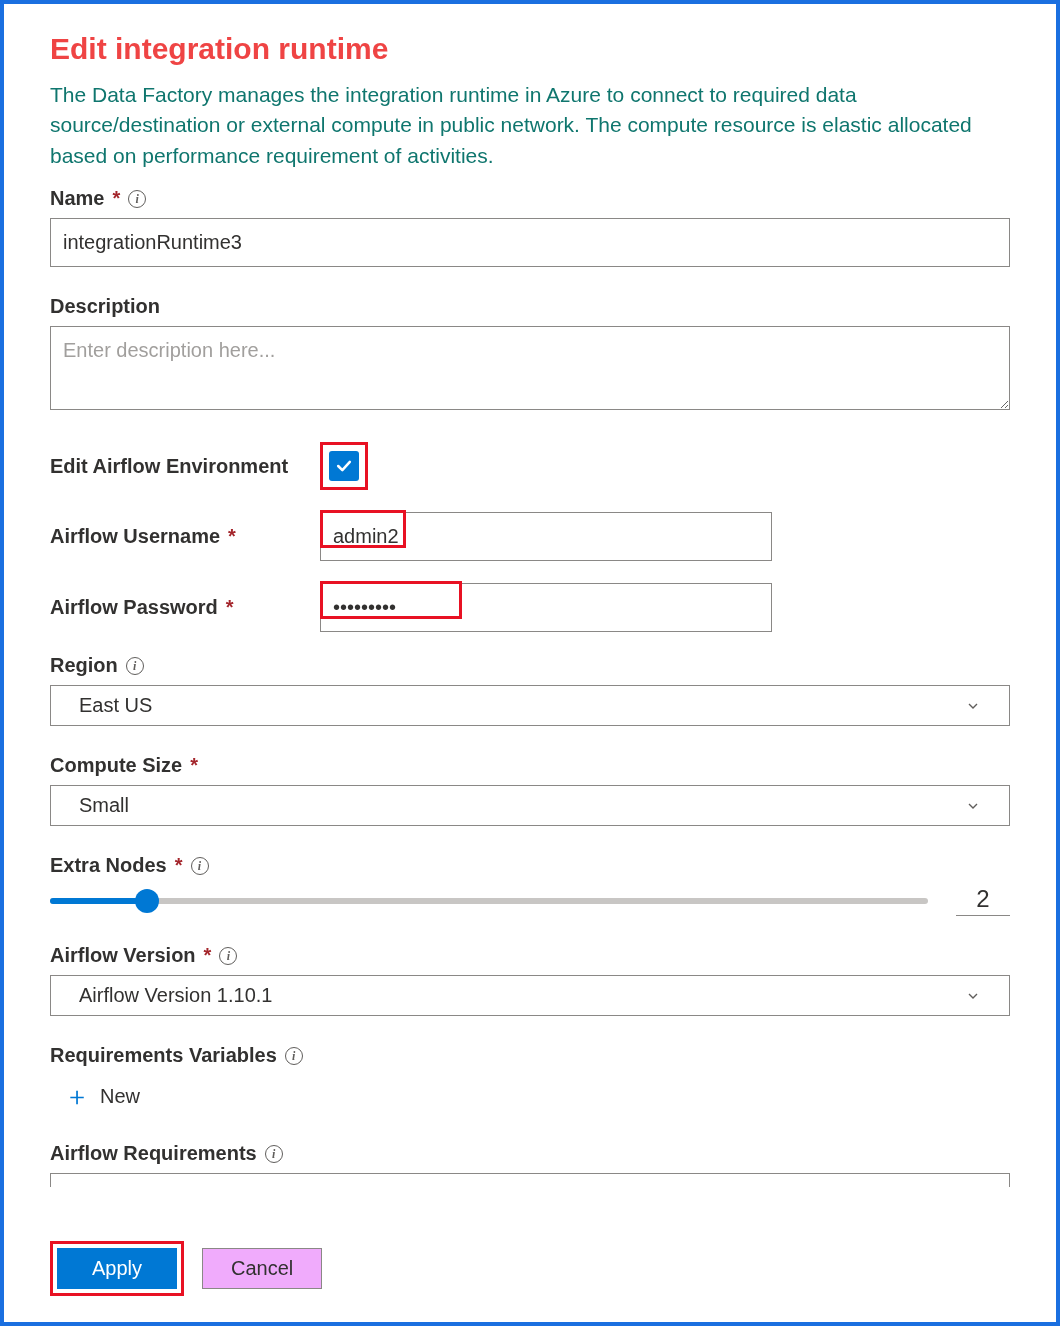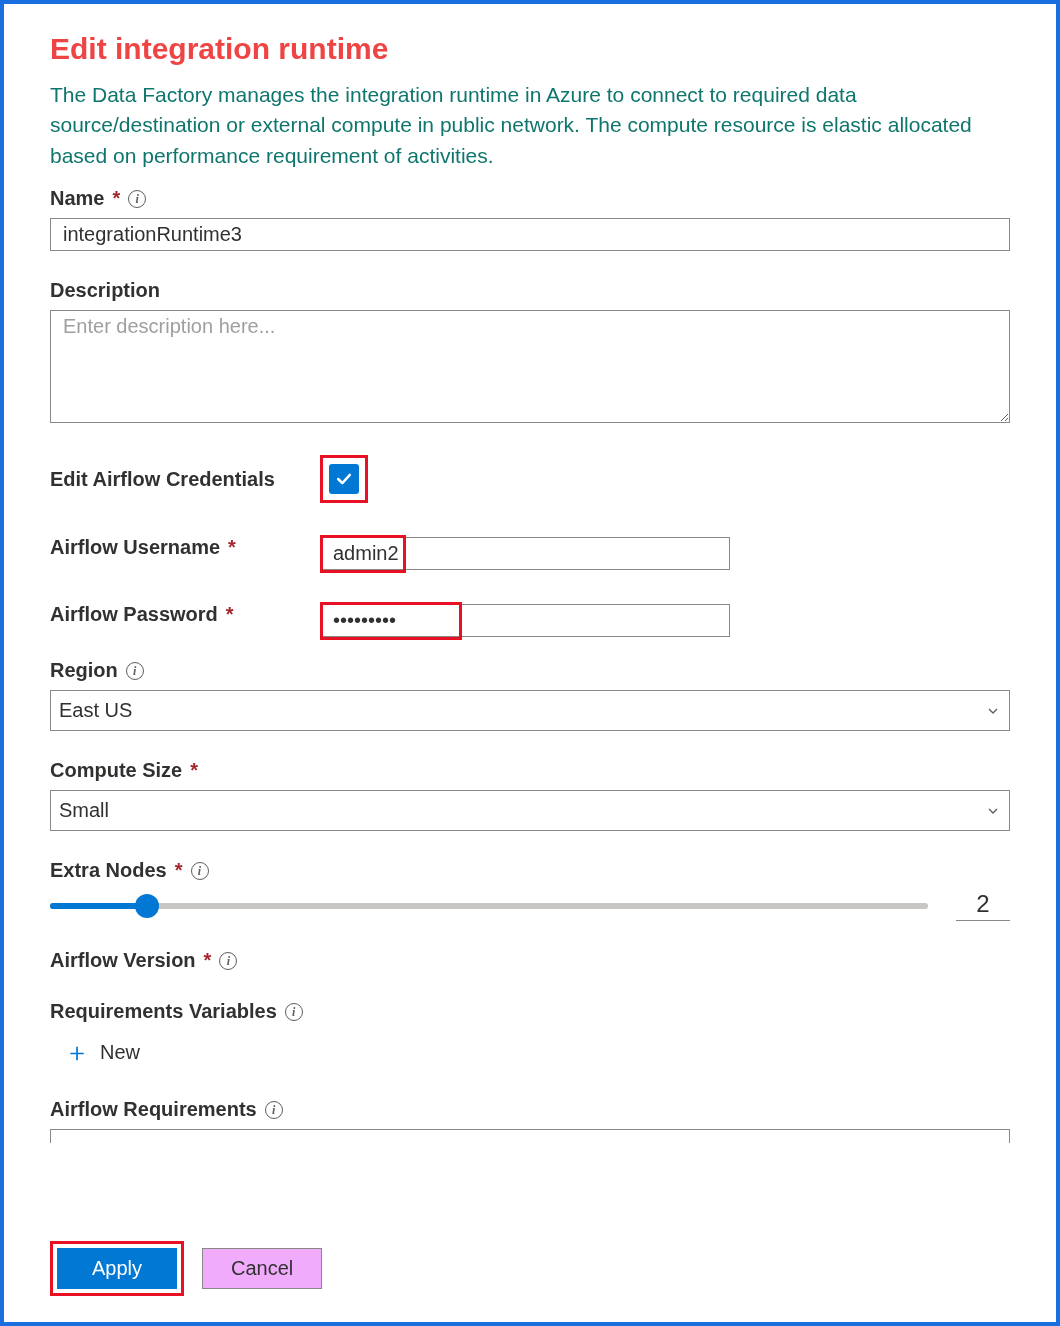--- a/index.html
+++ b/index.html
@@ -29,51 +29,51 @@
     display: flex; align-items: center; gap: 8px;
   }
   .required { color: #a4262c; font-weight: 600; }
   .info-icon {
     display: inline-flex; align-items: center; justify-content: center;
     width: 18px; height: 18px; border: 1.5px solid #605e5c; border-radius: 50%;
     font-size: 12px; color: #605e5c; font-family: Georgia, serif; font-style: italic;
     line-height: 1;
   }
   input[type=text], input[type=password], textarea {
-    width: 100%; font-size: 20px; padding: 4px 12px;
+    width: 100%; font-size: 20px; padding: 12px 12px;
     border: 1px solid #8a8886; background: #fff; color: #323130;
     font-family: inherit;
   }
   input::placeholder, textarea::placeholder { color: #a19f9d; }
   .disabled-input {
     background: #f3f2f1; color: #a19f9d; border: 1px solid #8a8886;
   }
-  textarea { resize: both; height: 113px; }
+  textarea { resize: both; height: 84px; }
   .row-inline {
     display: flex; align-items: center; gap: 0; margin-bottom: 22px;
   }
   .row-inline .label { margin-bottom: 0; width: 270px; flex: 0 0 270px; }
   .checkbox {
     width: 30px; height: 30px; background: #0078d4; border-radius: 3px;
     display: flex; align-items: center; justify-content: center;
     cursor: pointer;
   }
   .checkbox svg { width: 20px; height: 20px; }
   .checkbox-wrap { position: relative; display: inline-block; padding: 6px; }
   .hi-red { border: 3px solid #e81123; }
-  .mid-input { width: 410px; margin-top: 12px; }
+  .mid-input { width: 452px; }
   .mid-input input {
     width: 100%;
   }
   .hi-wrap { position: relative; }
   .hi-overlay {
     position: absolute; border: 3px solid #e81123; pointer-events: none;
   }
   .select {
-    border: 1px solid #8a8886; padding: 8px 8px; font-size: 20px;
+    border: 1px solid #8a8886; padding: 8px 28px; font-size: 20px;
     display: flex; justify-content: space-between; align-items: center;
     cursor: pointer; background: #fff;
   }
   .chev { width: 16px; height: 16px; }
   .slider-row { display: flex; align-items: center; gap: 28px; }
   .slider-track {
     position: relative; flex: 1; height: 6px; background: #c8c6c4;
     border-radius: 3px;
   }
   .slider-fill {
@@ -127,21 +127,21 @@
 
     <div class="field">
       <div class="label">
         <span>Description</span>
       </div>
       <textarea placeholder="Enter description here..." style=""></textarea>
     </div>
 
     <div class="row-inline">
       <div class="label">
-        <span>Edit Airflow Credentials</span>
+        <span>Edit Airflow Environment</span>
       </div>
       <div class="checkbox-wrap hi-red">
         <div class="checkbox">
           <svg viewBox="0 0 24 24">
             <path d="M5 12 L10 17 L19 7" stroke="#fff" stroke-width="3" fill="none" stroke-linecap="round" stroke-linejoin="round"></path>
           </svg>
         </div>
       </div>
     </div>
 
@@ -207,20 +207,26 @@
         <div class="slider-value">2</div>
       </div>
     </div>
 
     <div class="field">
       <div class="label">
         <span>Airflow Version</span>
         <span class="required">*</span>
         <span class="info-icon">i</span>
       </div>
+      <div class="select">
+        <span>Airflow Version 1.10.1</span>
+        <svg class="chev" viewBox="0 0 24 24">
+            <path d="M6 9 L12 15 L18 9" stroke="#605e5c" stroke-width="2" fill="none"></path>
+          </svg>
+      </div>
     </div>
 
     <div class="field">
       <div class="label">
         <span>Requirements Variables</span>
         <span class="info-icon">i</span>
       </div>
       <div class="new-btn">
         <span class="plus-icon">＋</span>
         <span>New</span>

